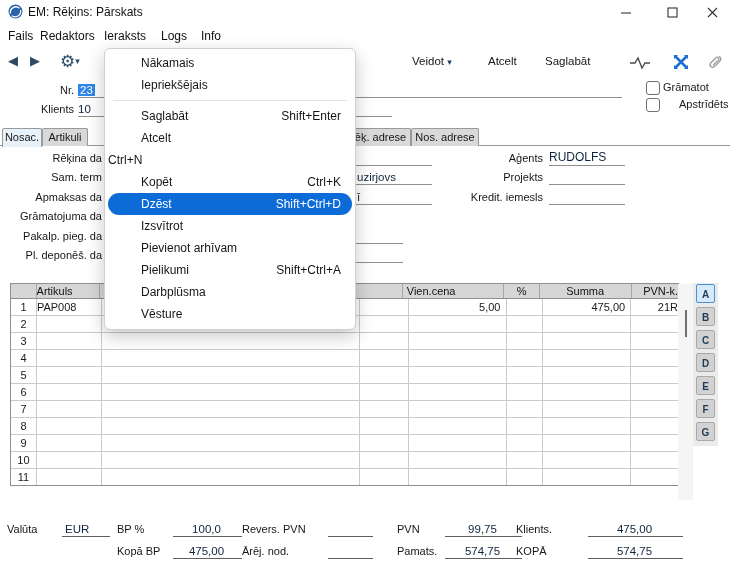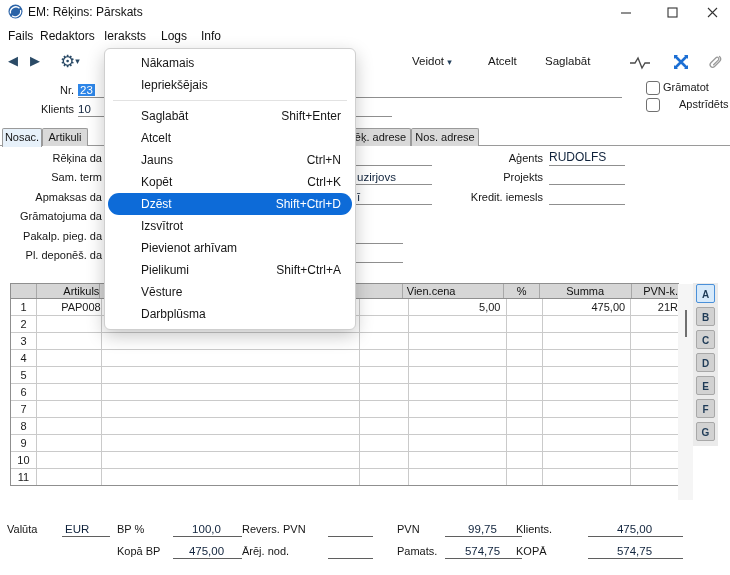--- a/index.html
+++ b/index.html
@@ -38,21 +38,21 @@
   .right-label{width:100px;left:443px;text-align:right;color:#161616}
   
   .grid{left:10px;top:283px;width:667px;border:1px solid #8f8f8f;background:#fff}
   .grid-head{display:flex;height:14px;background:#d6d6d6;border-bottom:1px solid #8f8f8f}
   .grid-row{display:flex;height:16px;border-bottom:1px solid #cacaca}
   .grid-row:last-child{border-bottom:none}
   .gc{border-right:1px solid #cacaca;overflow:hidden;white-space:nowrap;line-height:16px;font-size:11px}
   .grid-head .gc{border-right:1px solid #a8a8a8;line-height:14px;color:#111}
   .gc:last-child{border-right:none}
   .c0{width:25px;text-align:center}
-  .c1{width:64px;text-align:right}
+  .c1{width:64px;text-align:left}
   .c2{width:258px}
   .c3{width:48px}
   .c4{width:97px}
   .c5{width:36px;text-align:center}
   .c6{width:87px}
   .c7{width:47px;text-align:right}
   .gc.c4{text-align:right;padding-right:5px;width:92px}
   .grid-head .gc.c4{text-align:left;padding-left:4px;width:93px}
   .gc.c6{text-align:right;padding-right:5px;width:82px}
   .grid-head .gc.c6{text-align:center;padding-left:4px;width:83px}
@@ -344,21 +344,20 @@
     <div class="menu-sep"></div>
     <div class="menu-item">
       <span class="ml">Saglabāt</span>
       <span class="ms">Shift+Enter</span>
     </div>
     <div class="menu-item">
       <span class="ml">Atcelt</span>
       <span class="ms"></span>
     </div>
     <div class="menu-item">
-      <span class="ml">Jauns</span>
       <span class="ms">Ctrl+N</span>
     </div>
     <div class="menu-item">
       <span class="ml">Kopēt</span>
       <span class="ms">Ctrl+K</span>
     </div>
     <div class="menu-item hl">
       <span class="ml">Dzēst</span>
       <span class="ms">Shift+Ctrl+D</span>
     </div>
@@ -368,25 +367,25 @@
     </div>
     <div class="menu-item">
       <span class="ml">Pievienot arhīvam</span>
       <span class="ms"></span>
     </div>
     <div class="menu-item">
       <span class="ml">Pielikumi</span>
       <span class="ms">Shift+Ctrl+A</span>
     </div>
     <div class="menu-item">
+      <span class="ml">Darbplūsma</span>
+      <span class="ms"></span>
+    </div>
+    <div class="menu-item">
       <span class="ml">Vēsture</span>
-      <span class="ms"></span>
-    </div>
-    <div class="menu-item">
-      <span class="ml">Darbplūsma</span>
       <span class="ms"></span>
     </div>
   </div>
 
 <span class="abs letter-tab active" style="top: 284px;">A</span>
 <span class="abs letter-tab" style="top: 307px;">B</span>
 <span class="abs letter-tab" style="top: 330px;">C</span>
 <span class="abs letter-tab" style="top: 353px;">D</span>
 <span class="abs letter-tab" style="top: 376px;">E</span>
 <span class="abs letter-tab" style="top: 399px;">F</span>

